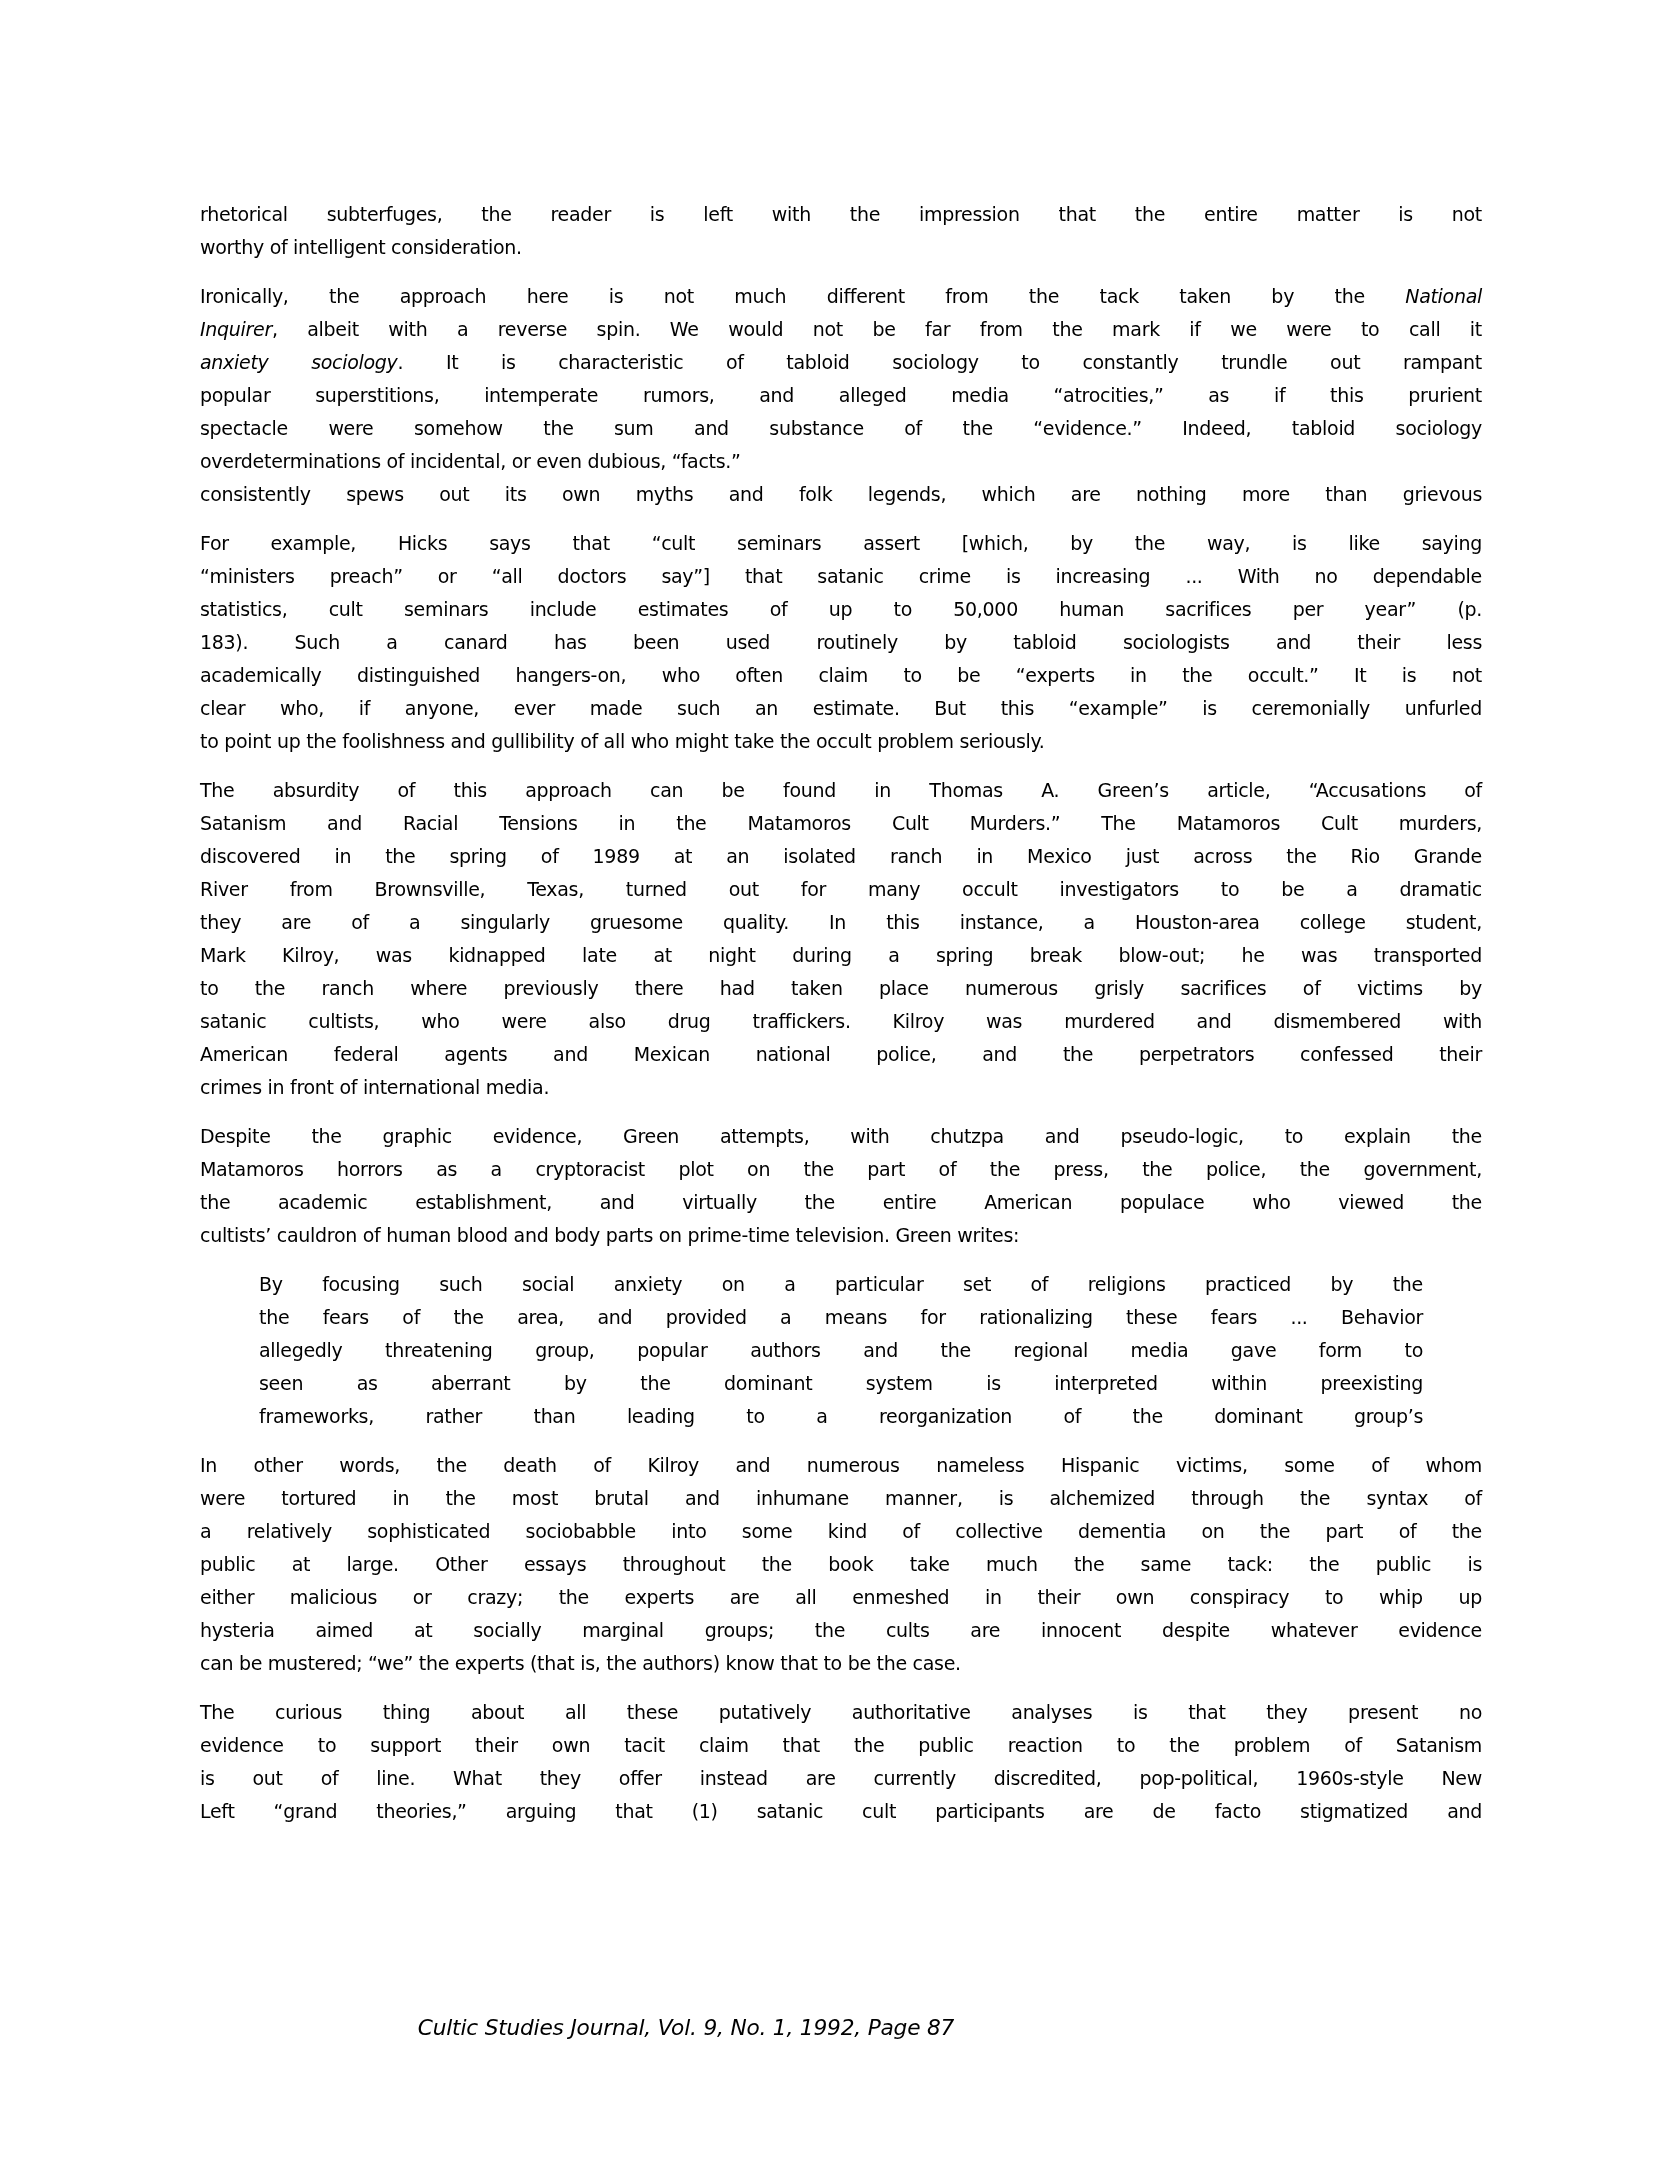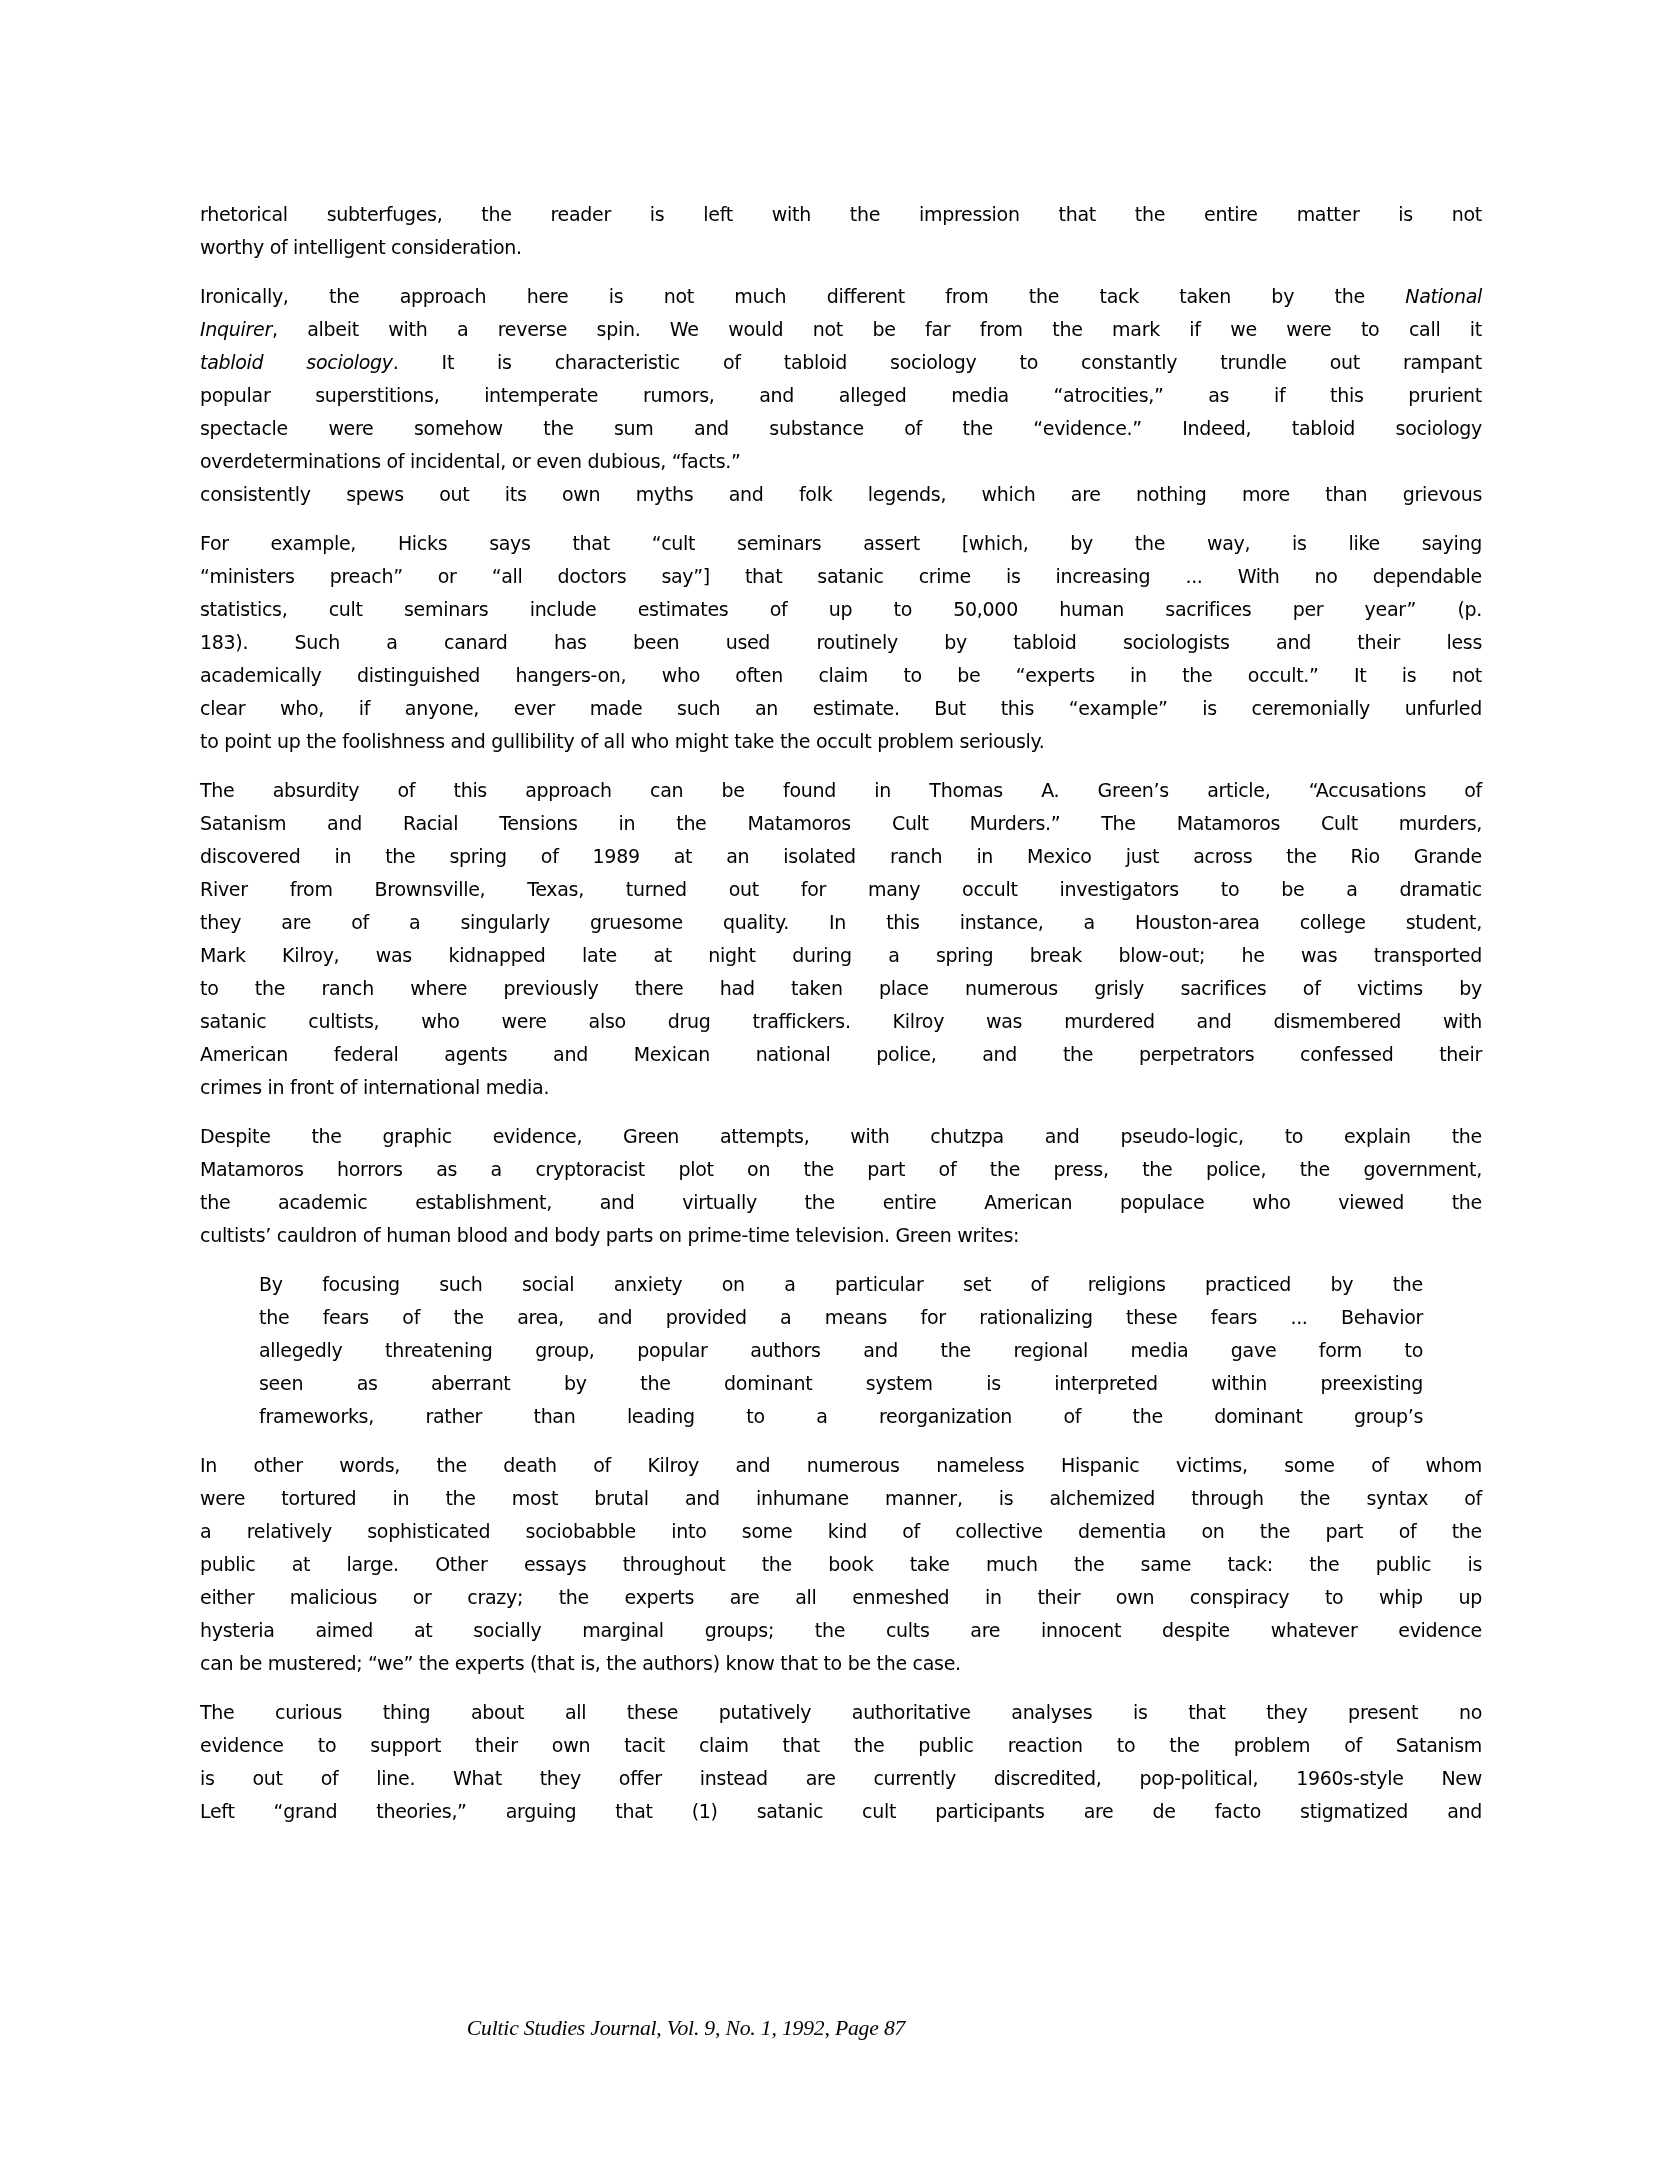--- a/index.html
+++ b/index.html
@@ -44,38 +44,37 @@
   .footer {
     position: absolute;
     left: 0;
     width: 1372px;
     top: 2013px;
     text-align: center;
     font-style: italic;
     font-size: 21.7px;
     line-height: 30px;
     letter-spacing: -0.2px;
-    font-family: Liberation Serif, serif;
   }
   i { }
 </style>
 </head>
 <body>
 
 <div class="page">
 
   <div class="para">
     <span class="line">rhetorical subterfuges, the reader is left with the impression that the entire matter is not</span>
     <span class="line last">worthy of intelligent consideration.</span>
   </div>
 
   <div class="para">
     <span class="line"><span>Ironically, the approach here is not much different from the tack taken by the </span><i>National</i></span>
     <span class="line"><i>Inquirer</i><span>, albeit with a reverse spin. We would not be far from the mark if we were to call it</span></span>
-    <span class="line"><i>tabloid sociology</i><span>. It is characteristic of tabloid sociology to constantly trundle out rampant</span></span>
+    <span class="line"><i>anxiety sociology</i><span>. It is characteristic of tabloid sociology to constantly trundle out rampant</span></span>
     <span class="line">popular superstitions, intemperate rumors, and alleged media “atrocities,” as if this prurient</span>
     <span class="line">spectacle were somehow the sum and substance of the “evidence.” Indeed, tabloid sociology</span>
     <span class="line last">overdeterminations of incidental, or even dubious, “facts.”</span>
     <span class="line">consistently spews out its own myths and folk legends, which are nothing more than grievous</span>
   </div>
 
   <div class="para">
     <span class="line">For example, Hicks says that “cult seminars assert [which, by the way, is like saying</span>
     <span class="line">“ministers preach” or “all doctors say”] that satanic crime is increasing ... With no dependable</span>
     <span class="line">statistics, cult seminars include estimates of up to 50,000 human sacrifices per year” (p.</span>

